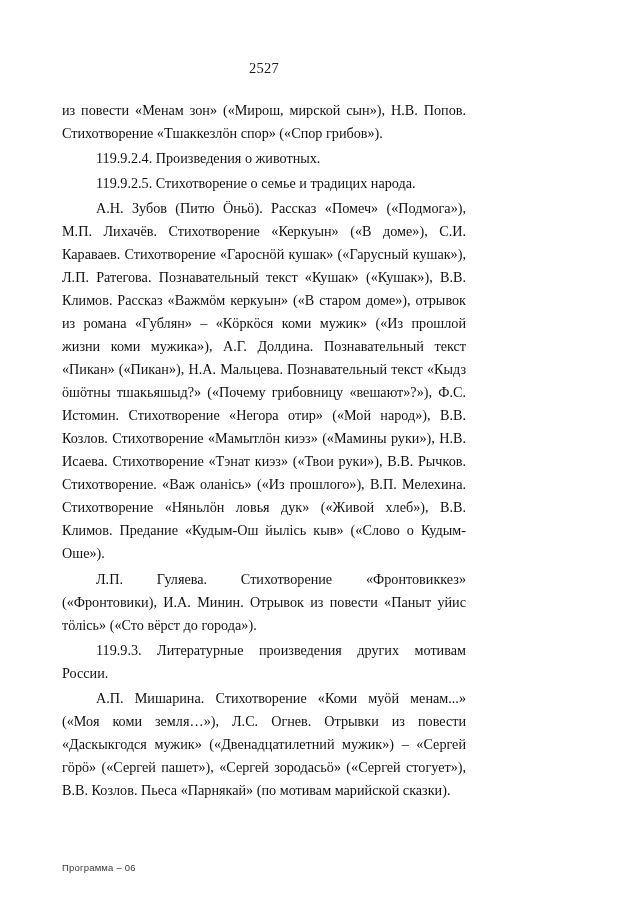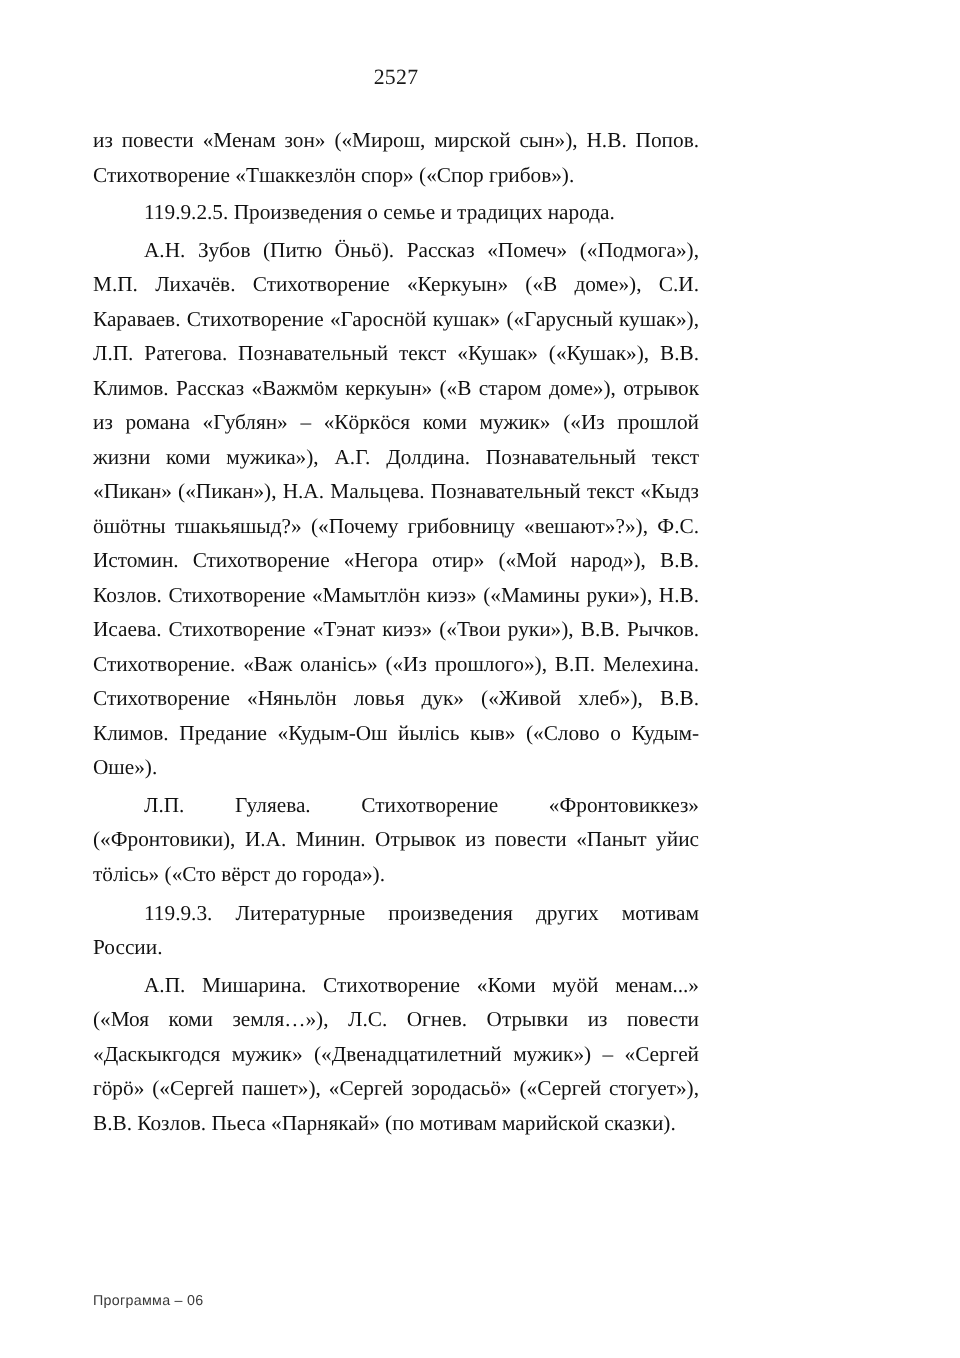--- a/index.html
+++ b/index.html
@@ -15,21 +15,21 @@
     position: relative;
     overflow: hidden;
   }
   .page {
     position: absolute;
     left: 0;
     top: 0;
     width: 528px;
     height: 905px;
     box-sizing: border-box;
-    padding: 44px 62px 0 62px;
+    padding: 60px 62px 0 62px;
   }
   .page-number {
     text-align: center;
     font-size: 14.5px;
     letter-spacing: 0.2px;
     margin: 0 0 22px 0;
     color: #1a1a1a;
   }
   .body-text {
     font-size: 14.2px;
@@ -56,20 +56,21 @@
     letter-spacing: 0.2px;
   }
 </style>
 </head>
 <body>
 
 <div class="page">
   <div class="page-number">2527</div>
   <div class="body-text">
     <p>из повести «Менам зон» («Мирош, мирской сын»), Н.В. Попов. Стихотворение «Тшаккезлöн спор» («Спор грибов»).</p>
-    <p class="indent">119.9.2.5. Произведения о семье и традицих народа.</p>
+    <p class="indent">119.9.2.4. Произведения о животных.</p>
+    <p class="indent">119.9.2.5. Стихотворение о семье и традицих народа.</p>
     <p class="indent">А.Н. Зубов (Питю Öньö). Рассказ «Помеч» («Подмога»), М.П. Лихачёв. Стихотворение «Керкуын» («В доме»), С.И. Караваев. Стихотворение «Гароснöй кушак» («Гарусный кушак»), Л.П. Ратегова. Познавательный текст «Кушак» («Кушак»), В.В. Климов. Рассказ «Важмöм керкуын» («В старом доме»), отрывок из романа «Гублян» – «Кöркöся коми мужик» («Из прошлой жизни коми мужика»), А.Г. Долдина. Познавательный текст «Пикан» («Пикан»), Н.А. Мальцева. Познавательный текст «Кыдз öшöтны тшакьяшыд?» («Почему грибовницу «вешают»?»), Ф.С. Истомин. Стихотворение «Негора отир» («Мой народ»), В.В. Козлов. Стихотворение «Мамытлöн киэз» («Мамины руки»), Н.В. Исаева. Стихотворение «Тэнат киэз» («Твои руки»), В.В. Рычков. Стихотворение. «Важ оланісь» («Из прошлого»), В.П. Мелехина. Стихотворение «Няньлöн ловья дук» («Живой хлеб»), В.В. Климов. Предание «Кудым-Ош йылісь кыв» («Слово о Кудым-Оше»).</p>
     <p class="indent">Л.П. Гуляева. Стихотворение «Фронтовиккез» («Фронтовики), И.А. Минин. Отрывок из повести «Паныт уйис тöлісь» («Сто вёрст до города»).</p>
     <p class="indent">119.9.3. Литературные произведения других мотивам России.</p>
     <p class="indent">А.П. Мишарина. Стихотворение «Коми муöй менам...» («Моя коми земля…»), Л.С. Огнев. Отрывки из повести «Даскыкгодся мужик» («Двенадцатилетний мужик») – «Сергей гöрö» («Сергей пашет»), «Сергей зородасьö» («Сергей стогует»), В.В. Козлов. Пьеса «Парнякай» (по мотивам марийской сказки).</p>
   </div>
   <div class="footer">Программа – 06</div>
 </div>
 
 </body></html>

